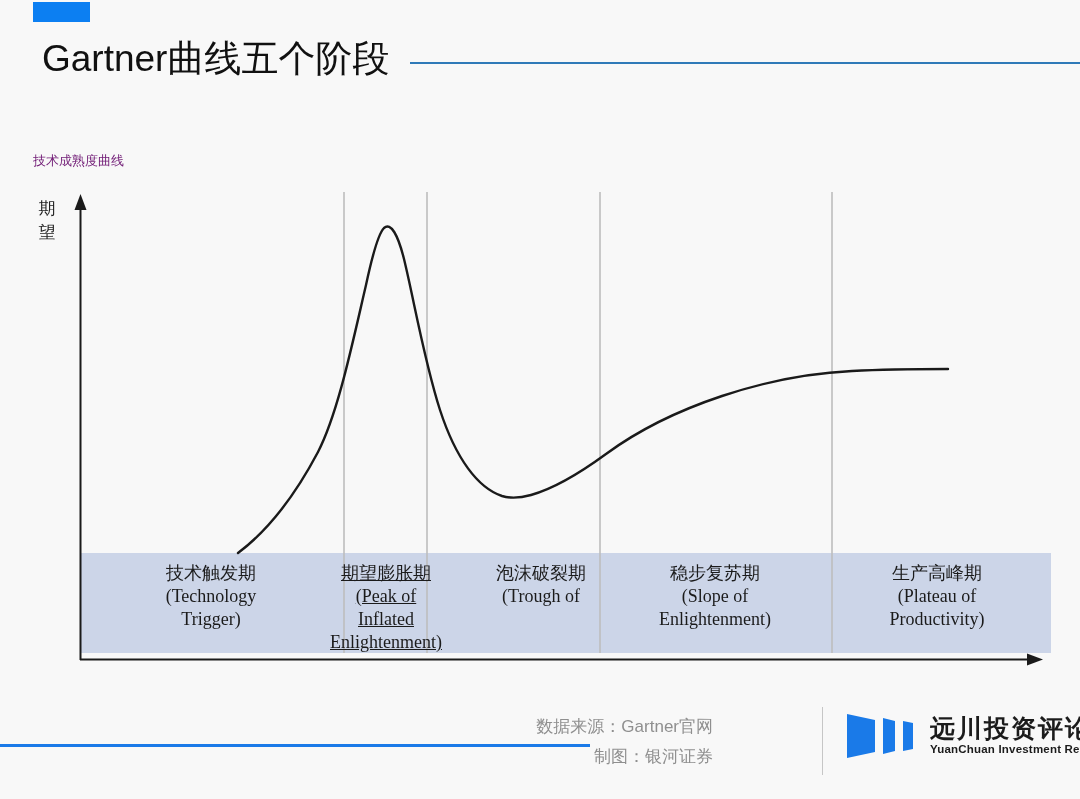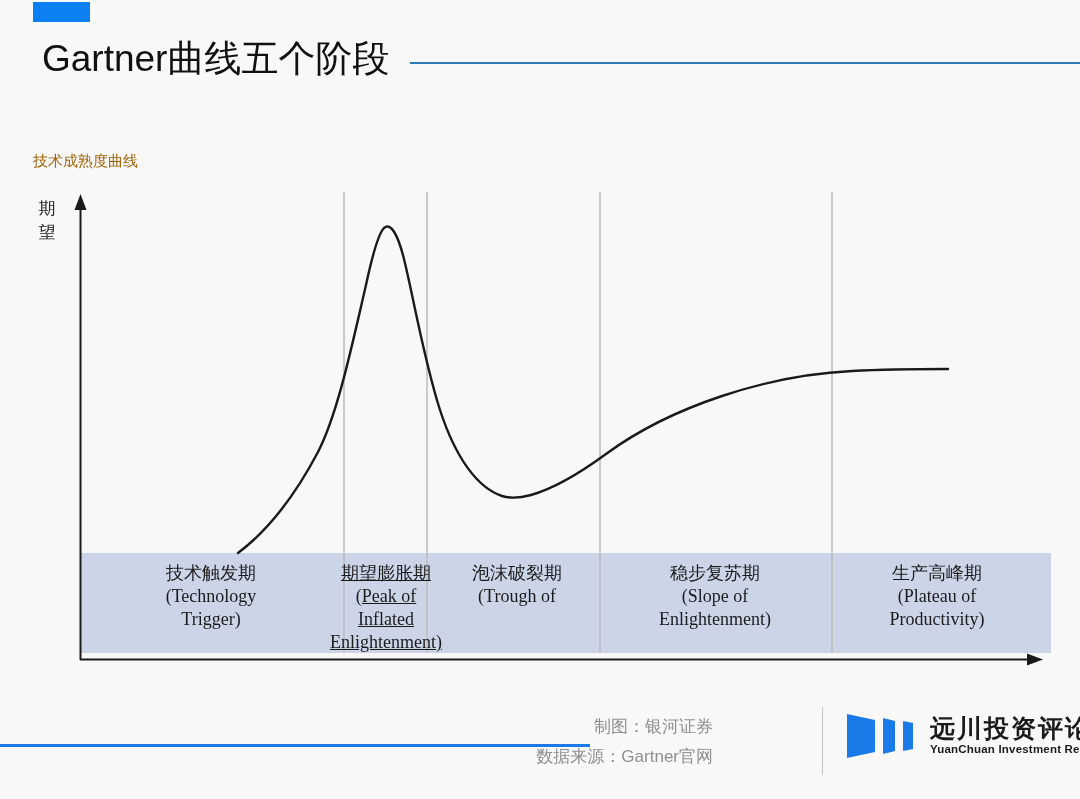--- a/index.html
+++ b/index.html
@@ -49,22 +49,22 @@
   
   #chart-area {
     position: absolute;
     left: 0; top: 0;
     width: 1080px; height: 799px;
   }
   #chart-title {
     position: absolute;
     left: 33px; top: 152px;
     font-family: "Liberation Serif", serif;
-    font-size: 15px;
-    color: #a16207;
+    font-size: 13px;
+    color: #701a75;
     white-space: nowrap;
   }
   #y-axis-label {
     position: absolute;
     left: 30px; top: 197px;
     width: 22px;
     font-family: "Liberation Serif", serif;
     font-size: 17px;
     line-height: 24px;
     color: #1d1d1d;
@@ -204,42 +204,42 @@
       <div>Trigger)</div>
     </div>
 
     <div class="stage-label" style="left:316px; width:140px;text-decoration:underline;">
       <div>期望膨胀期</div>
       <div>(Peak of</div>
       <div>Inflated</div>
       <div>Enlightenment)</div>
     </div>
 
-    <div class="stage-label" style="left:427px; width:180px;">
+    <div class="stage-label" style="left:451px; width:180px;">
       <div>泡沫破裂期</div>
       <div>(Trough of</div>
     </div>
 
     <div class="stage-label" style="left:605px; width:220px;">
       <div>稳步复苏期</div>
       <div>(Slope of</div>
       <div>Enlightenment)</div>
     </div>
 
     <div class="stage-label" style="left:837px; width:200px;">
       <div>生产高峰期</div>
       <div>(Plateau of</div>
       <div>Productivity)</div>
     </div>
 
   </div>
 
   <div id="footer-note">
+    <div>数据来源：Gartner官网</div>
     <div>制图：银河证券</div>
-    <div>数据来源：Gartner官网</div>
   </div>
 
   <div id="footer-divider"></div>
 
   <div id="brand-logo">
     <div id="brand-marks">
       <svg width="74" height="46" viewBox="0 0 74 46">
         <polygon points="2,2 30,8 30,40 2,46" fill="#1a7ae8"></polygon>
         <polygon points="38,6 50,9 50,39 38,42" fill="#1a7ae8"></polygon>
         <polygon points="58,9 68,11 68,37 58,39" fill="#1a7ae8"></polygon>

